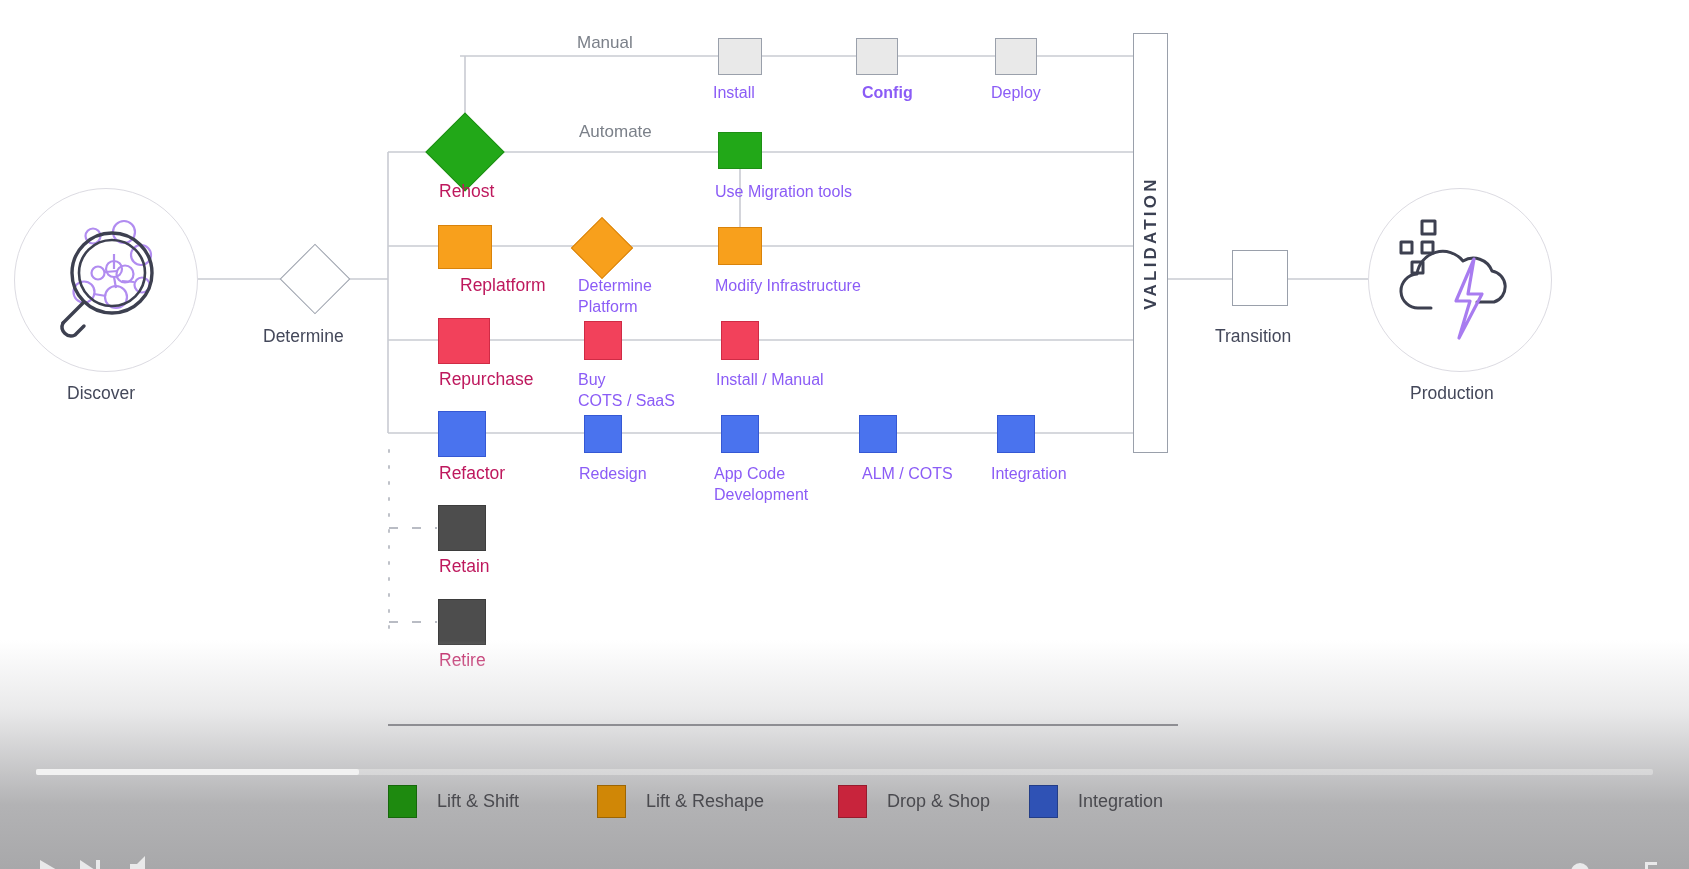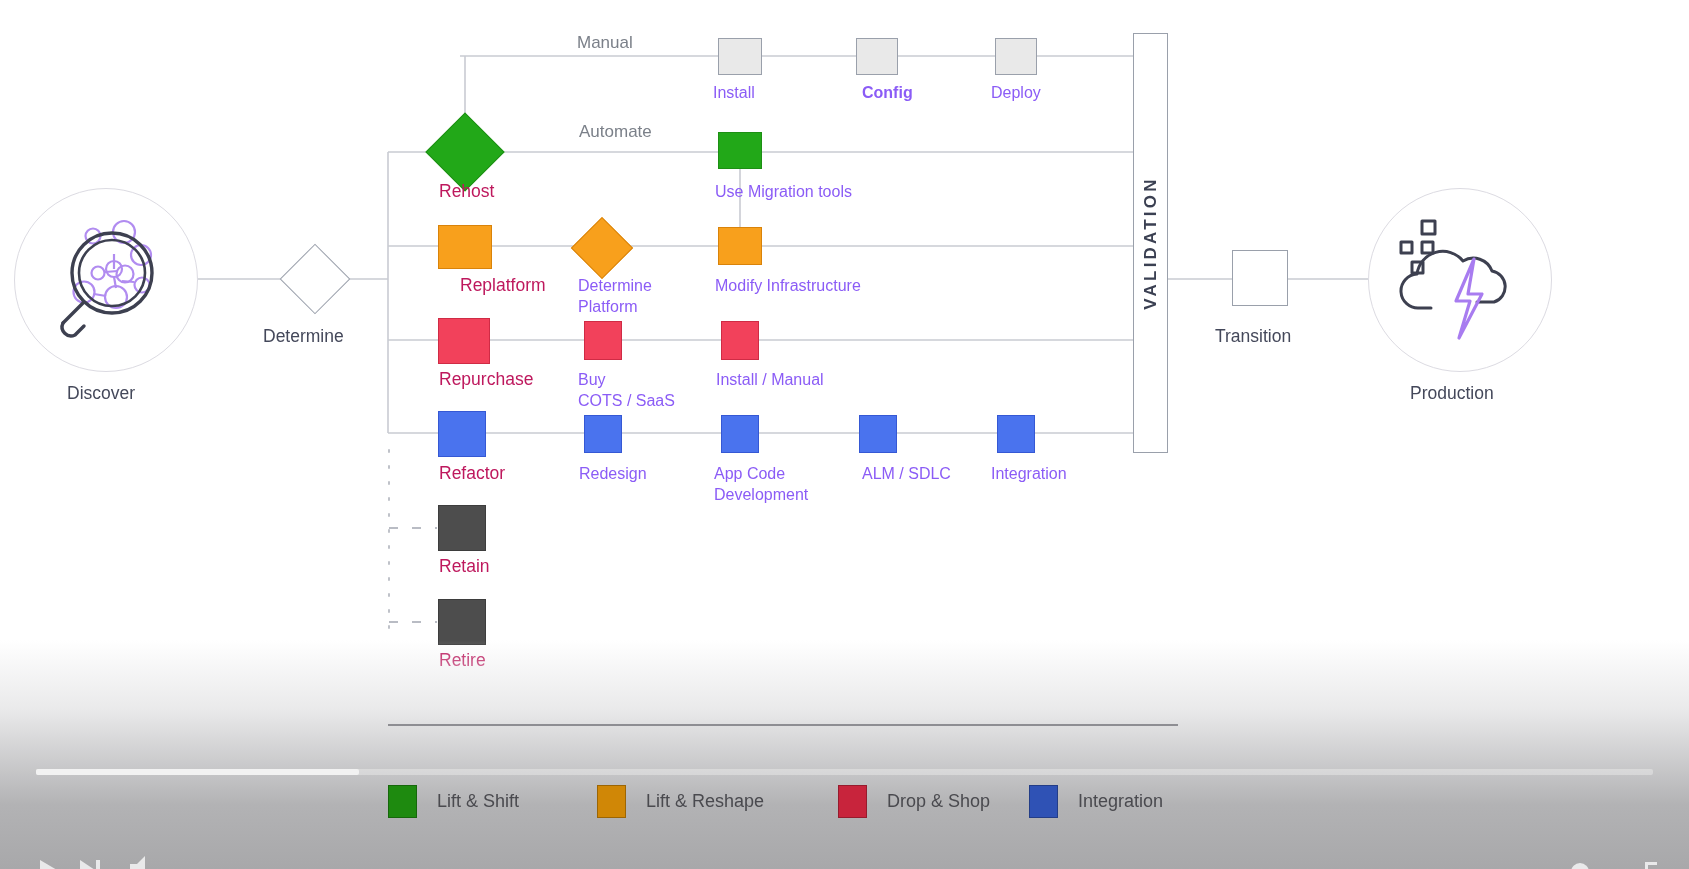--- a/index.html
+++ b/index.html
@@ -171,21 +171,21 @@
   <div class="lbl-strong" style="left:439px;top:463px;">Refactor</div>
 
   <div class="node sq" style="left:584px;top:415px;width:38px;height:38px;background:#4a73ee;border-color:#3558d4;"></div>
   <div class="lbl" style="left:579px;top:463px;">Redesign</div>
 
   <div class="node sq" style="left:721px;top:415px;width:38px;height:38px;background:#4a73ee;border-color:#3558d4;"></div>
   <div class="lbl" style="left:714px;top:463px;">App Code
 Development</div>
 
   <div class="node sq" style="left:859px;top:415px;width:38px;height:38px;background:#4a73ee;border-color:#3558d4;"></div>
-  <div class="lbl" style="left:862px;top:463px;">ALM / SDLC</div>
+  <div class="lbl" style="left:862px;top:463px;">ALM / COTS</div>
 
   <div class="node sq" style="left:997px;top:415px;width:38px;height:38px;background:#4a73ee;border-color:#3558d4;"></div>
   <div class="lbl" style="left:991px;top:463px;">Integration</div>
 
   <div class="node sq" style="left:438px;top:505px;width:48px;height:46px;background:#4d4d4d;border-color:#3d3d3d;"></div>
   <div class="lbl-strong" style="left:439px;top:556px;">Retain</div>
 
   <div class="node sq" style="left:438px;top:599px;width:48px;height:46px;background:#4d4d4d;border-color:#3d3d3d;"></div>
   <div class="lbl-strong" style="left:439px;top:650px;">Retire</div>
 

